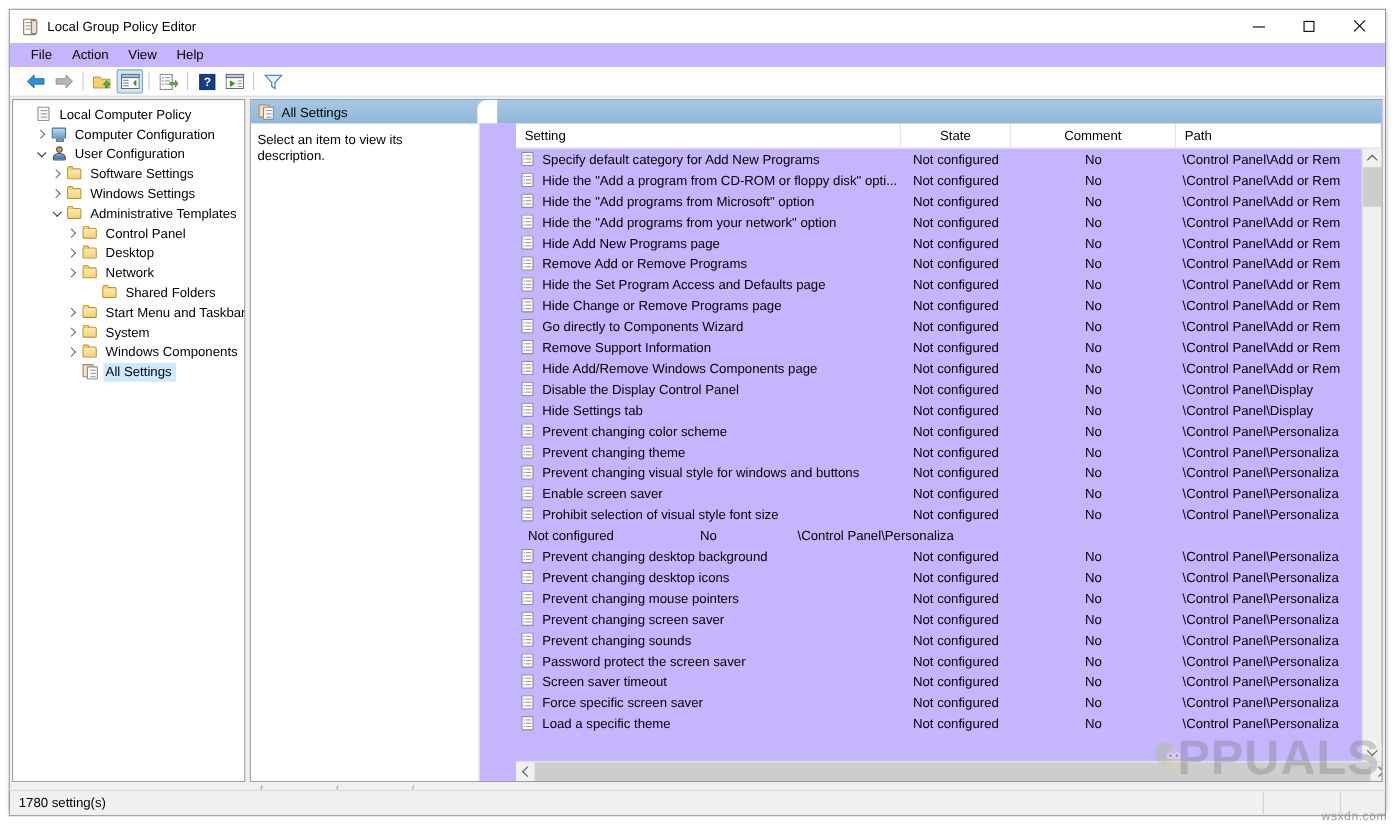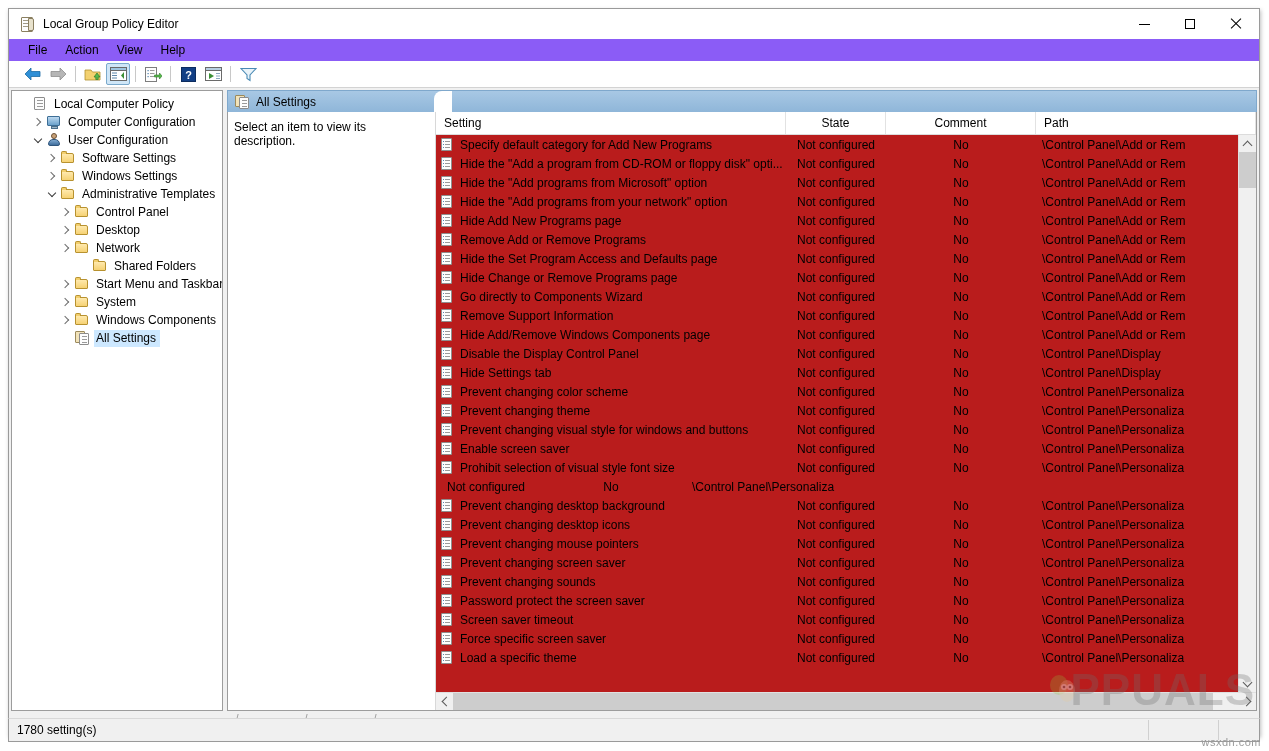--- a/index.html
+++ b/index.html
@@ -94,21 +94,21 @@
     content: ""; position: absolute;
     left: -1px; top: 5px; width: 14px; height: 1px;
     background: #000;
   }
   .wc-close::before { transform: rotate(45deg); }
   .wc-close::after  { transform: rotate(-45deg); }
 
   
   #menubar {
     height: 22px;
-    background: #8b5cf6;
+    background: #c4b5fd;
     display: flex;
     align-items: center;
     padding-left: 10px;
     flex: none;
   }
   .menu-item {
     padding: 2px 9px;
     font-size: 12px;
     color: #000;
     cursor: default;
@@ -339,26 +339,27 @@
     position: absolute;
     left: 206px; top: 0; bottom: 0;
     width: 18px;
     background: #ffffff;
     border-radius: 8px 0 0 0;
   }
 
   #rp-body {
     flex: 1;
     display: flex;
-    background: #b91c1c;
+    background: #c4b5fd;
     border: 1px solid #9c9c9c;
     border-top: none;
     box-sizing: border-box;
     overflow: hidden;
     min-height: 0;
+    gap: 33px;
   }
 
   
   #desc-pane {
     width: 208px;
     flex: none;
     background: #ffffff;
     border-right: 1px solid #d8d8d8;
     padding: 8px 6px 0 6px;
     box-sizing: border-box;

